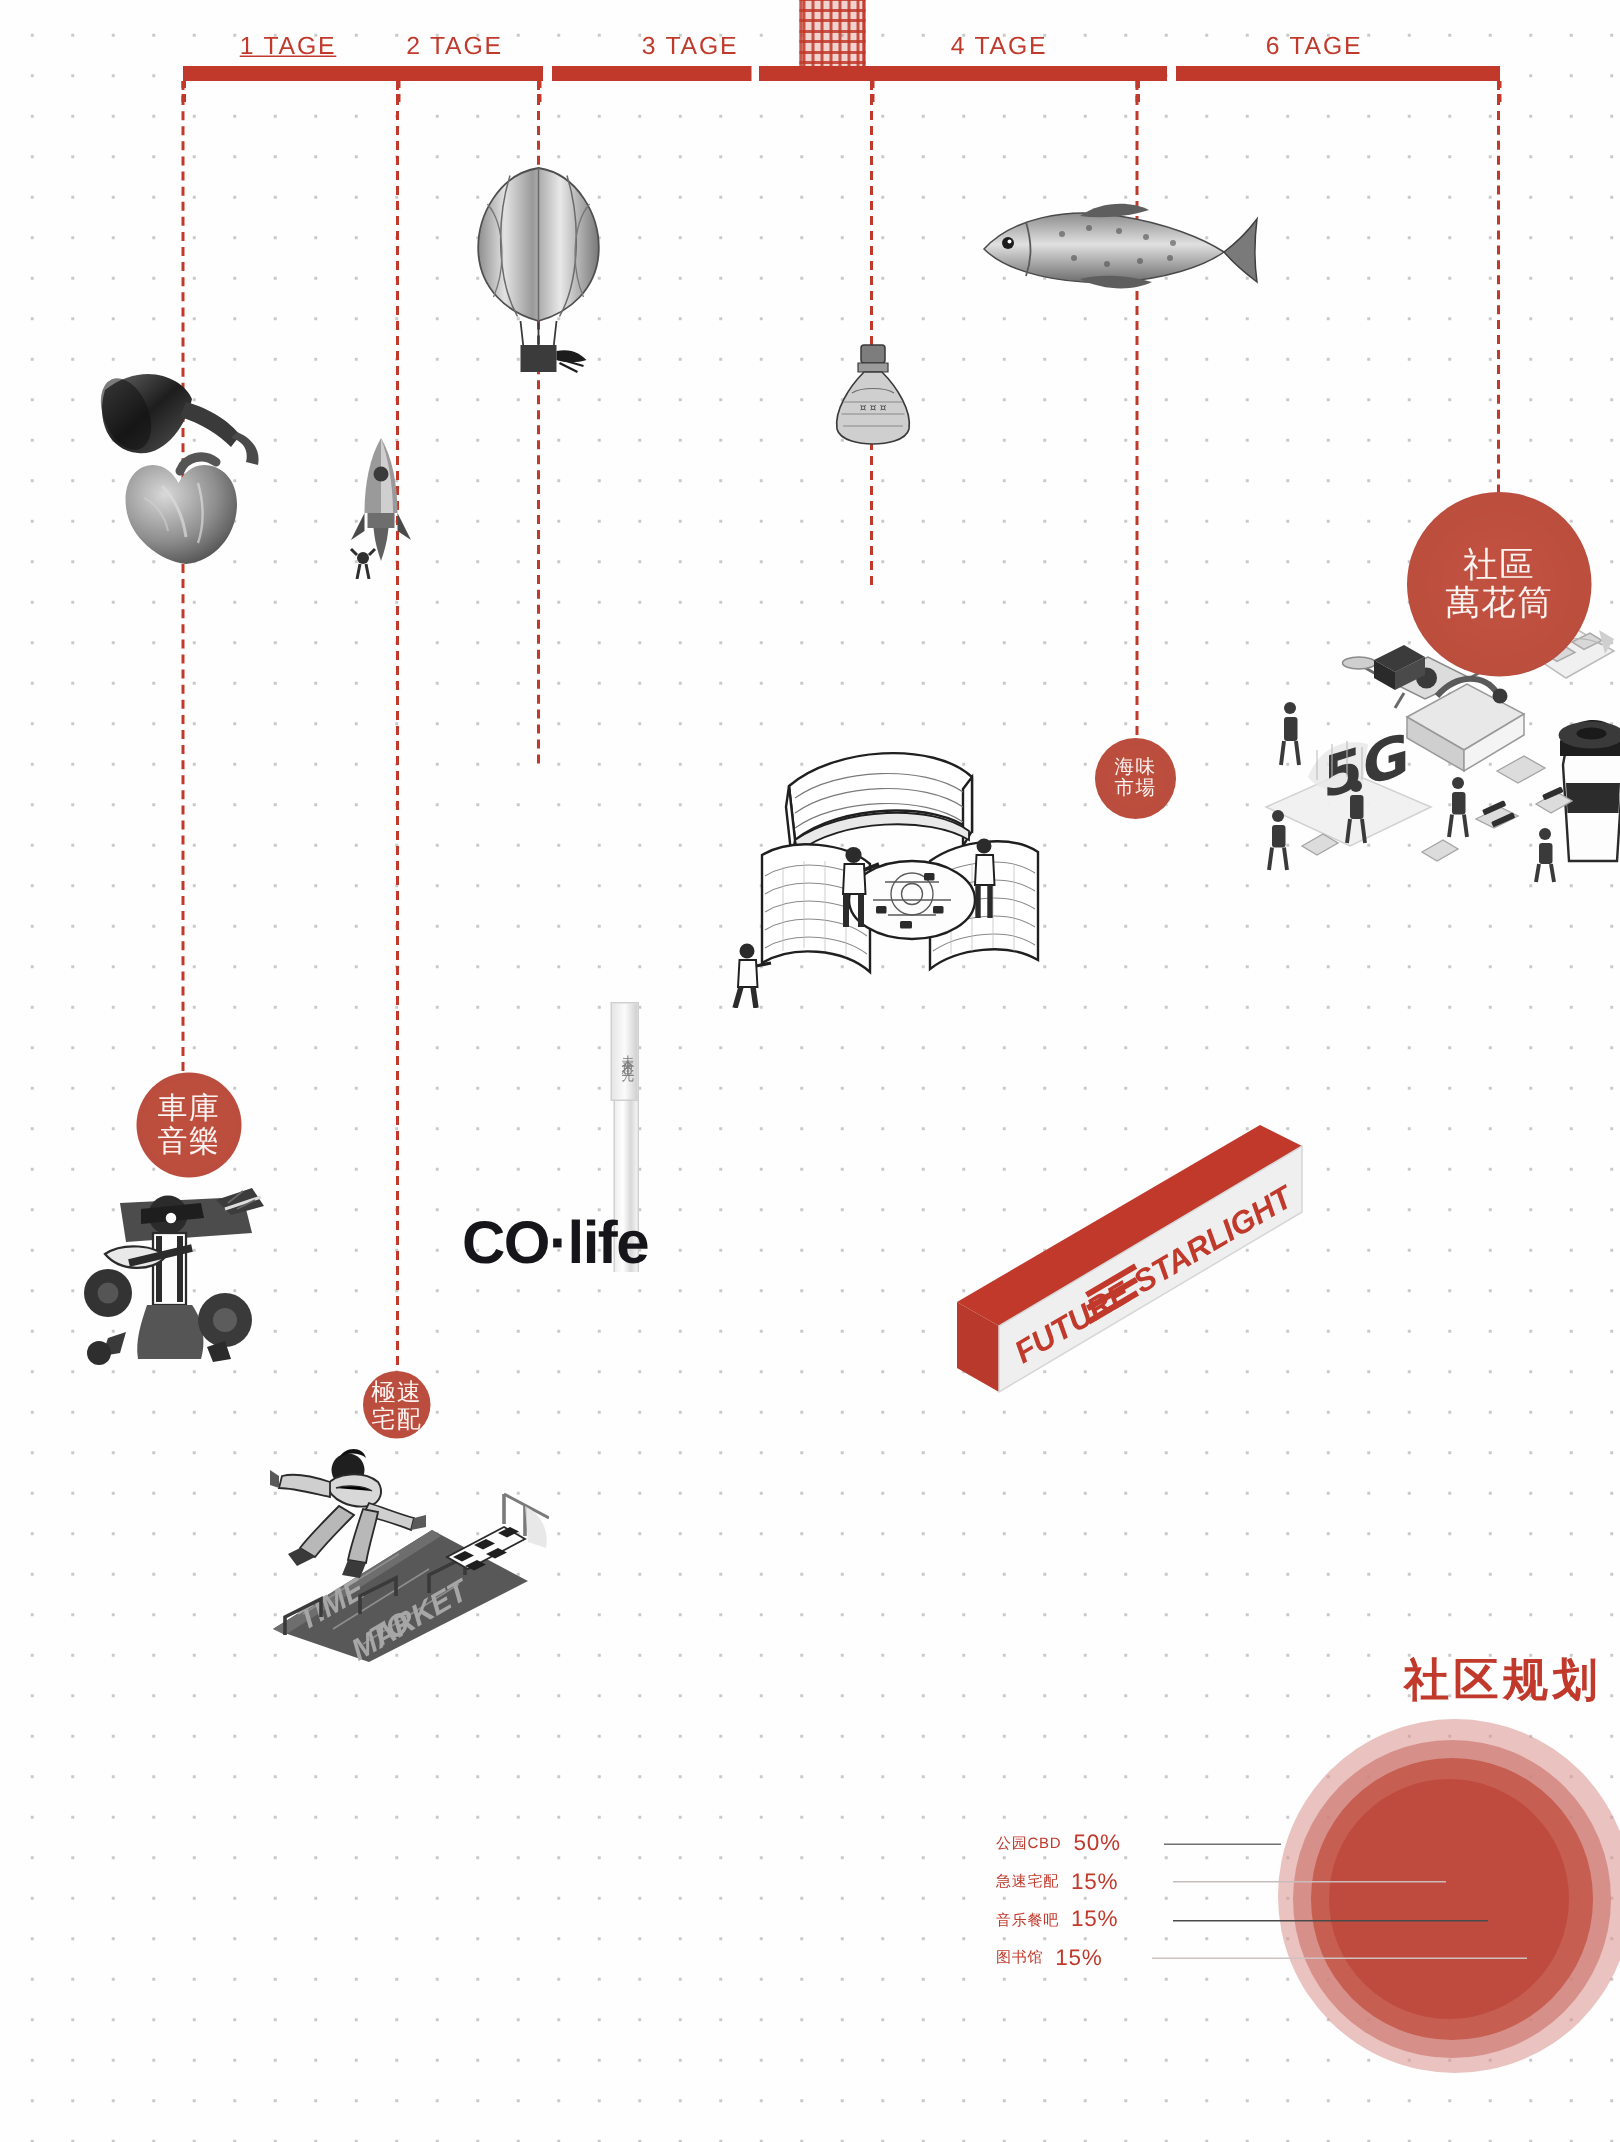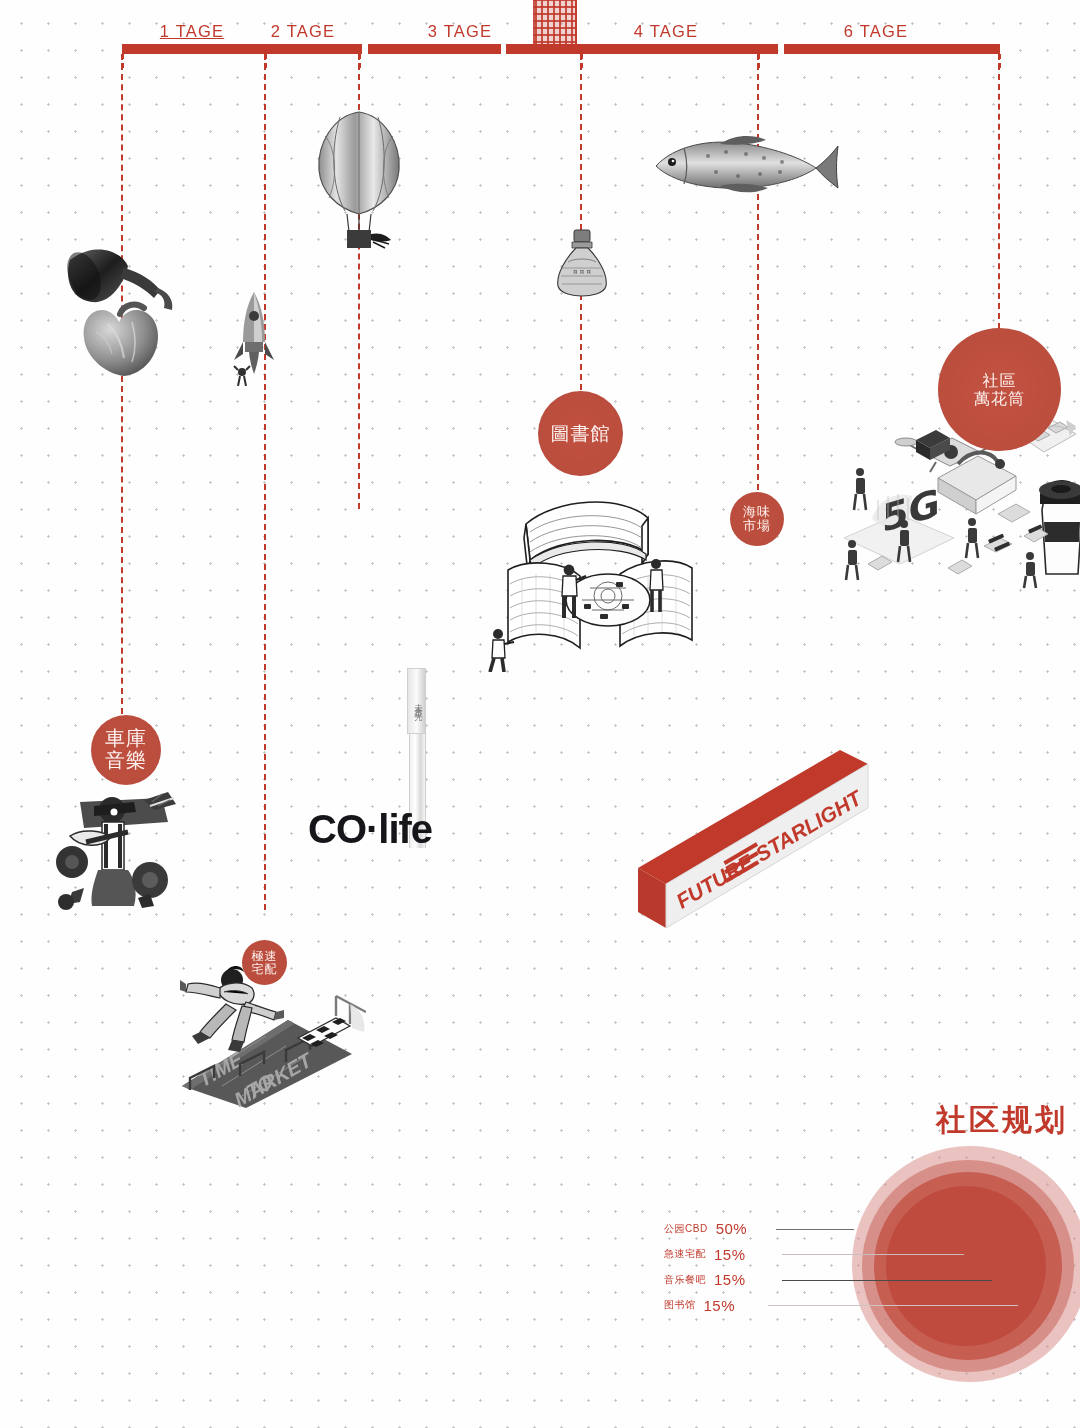--- a/index.html
+++ b/index.html
@@ -564,39 +564,36 @@
   </div>
 
   <div class="dot" style="left:91px;top:715px;width:70px;height:70px;font-size:20px;">
     <div>
       <span>車庫</span>
       <span>音樂</span>
     </div>
   </div>
 
 
-  <div class="dot" style="left:242px;top:940px;width:45px;height:45px;font-size:12px;">
+  <div class="dot" style="left:242px;top:914px;width:45px;height:45px;font-size:16px;">
     <div>
       <span>極速</span>
       <span>宅配</span>
     </div>
   </div>
 
-  <div class="dot" style="left:538px;top:391px;width:85px;height:85px;font-size:19px;">
-    <span>圖書館</span>
-  </div>
 
   <div class="dot" style="left:730px;top:492px;width:54px;height:54px;font-size:13px;">
     <div>
       <span>海味</span>
       <span>市場</span>
     </div>
   </div>
 
-  <div class="dot" style="left:938px;top:328px;width:123px;height:123px;font-size:16px;text-align:center;">
+  <div class="dot" style="left:938px;top:328px;width:123px;height:123px;font-size:23px;text-align:center;">
     <div>
       <span>社區</span>
       <span>萬花筒</span>
     </div>
   </div>
 
   <div class="plan-title" style="left:936px;top:1100px;">社区规划</div>
 
   <div class="blob" style="left:852px;top:1146px;width:236px;height:236px;background:#d98f8a;opacity:.55;"></div>
   <div class="blob" style="left:862px;top:1160px;width:212px;height:212px;background:#cf7a72;opacity:.7;"></div>

